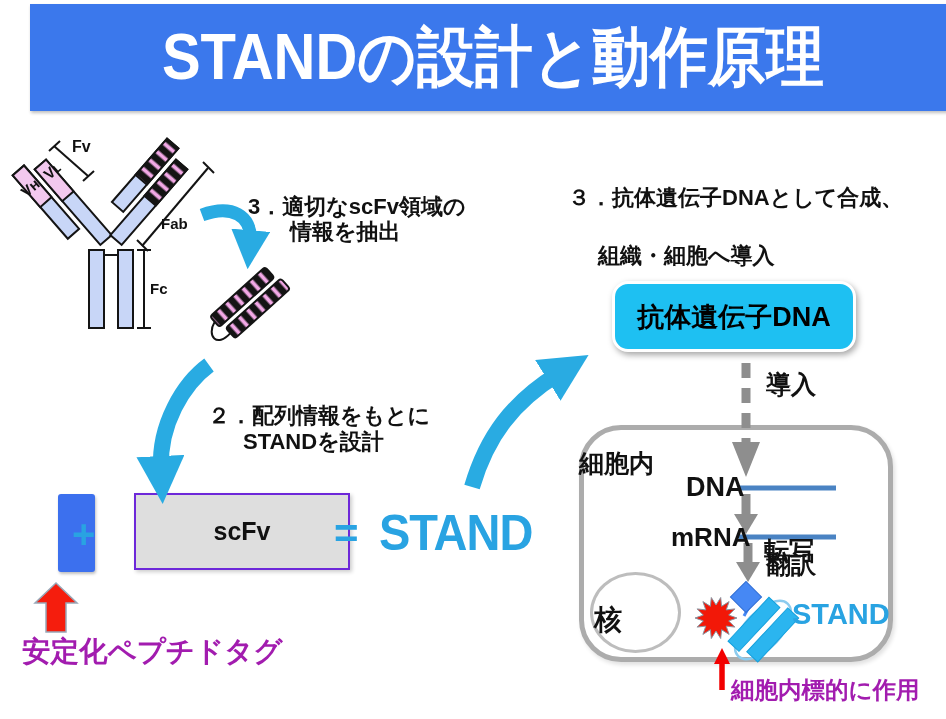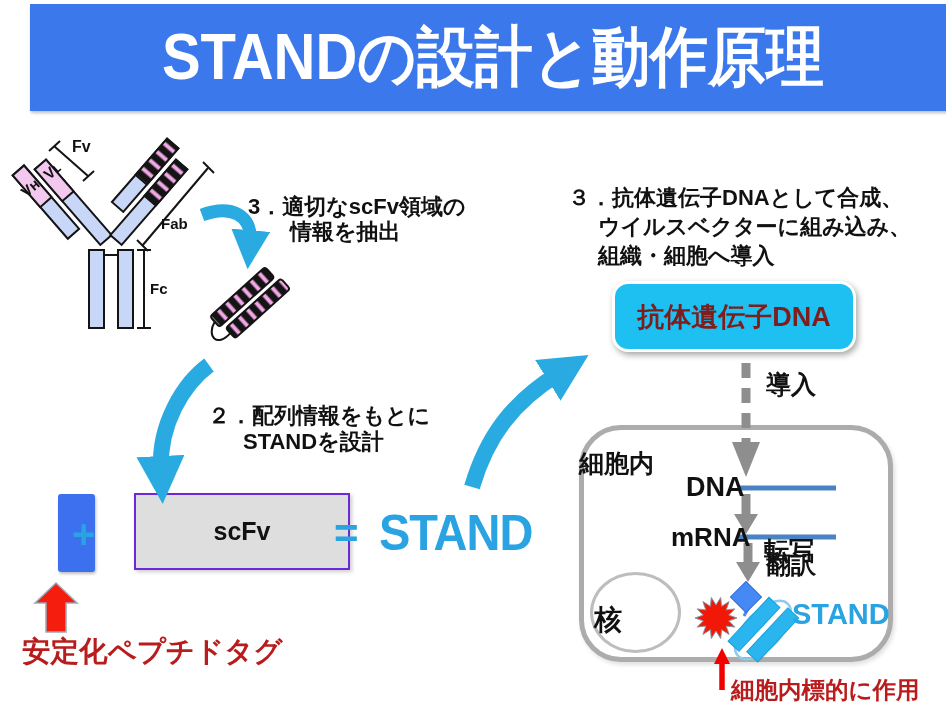--- a/index.html
+++ b/index.html
@@ -29,38 +29,38 @@
     left:570px;top:572px;width:91px;height:81px;box-sizing:border-box;
     border:3px solid #BDBDBD;border-radius:50%;background:#fff;
   }
   
   #gene-box{
     left:592px;top:281px;width:244px;height:71px;box-sizing:border-box;
     background:#1EC0F2;border:3px solid #fff;border-radius:16px;
     box-shadow:2px 3px 6px rgba(0,0,0,.35);
     display:flex;align-items:center;justify-content:center;
   }
-  #gene-box .lbl{color:#7f1d1d;font-size:27px;font-weight:bold;}
+  #gene-box .lbl{color:#000000;font-size:27px;font-weight:bold;}
   
   #scfv-box{
     left:114px;top:493px;width:216px;height:77px;box-sizing:border-box;
     background:#DEDEDE;border:2px solid #6d28d9;
     box-shadow:2px 2px 4px rgba(0,0,0,.2);
     display:flex;flex-direction:column;align-items:center;justify-content:center;gap:1px;
   }
   #scfv-box .name{font-size:25px;font-weight:bold;color:#111;}
   #scfv-box .note{font-size:18.5px;font-weight:bold;color:#F01505;}
   
   #tag-rect{
     left:38px;top:494px;width:37px;height:78px;background:#3C70EE;border-radius:3px;
     box-shadow:1px 2px 3px rgba(0,0,0,.25);
   }
   svg.layer{position:absolute;left:0;top:0;pointer-events:none;}
   .cyan{color:#29A3E2;}
-  .red{color:#b91c1c;}
+  .red{color:#a21caf;}
 </style>
 </head>
 <body>
 
 <div id="canvas">
 
   <div id="banner" class="abs">
     <div class="title">STANDの設計と動作原理</div>
   </div>
 
@@ -176,21 +176,20 @@
   <div class="t" style="left:161px;top:215px;font-size:15px;">Fab</div>
   <div class="t" style="left:150px;top:280px;font-size:15px;">Fc</div>
 
   <div class="t" style="left:248px;top:194px;font-size:22px;">3．適切なscFv領域の</div>
   <div class="t" style="left:290px;top:219px;font-size:22px;">情報を抽出</div>
 
   <div class="t" style="left:208px;top:403px;font-size:22px;">２．配列情報をもとに</div>
   <div class="t" style="left:243px;top:429px;font-size:22px;">STANDを設計</div>
 
   <div class="t" style="left:568px;top:185px;font-size:22px;">３．抗体遺伝子DNAとして合成、</div>
-  <div class="t" style="left:598px;top:214px;font-size:22px;">ウイルスベクターに組み込み、</div>
   <div class="t" style="left:598px;top:243px;font-size:22px;">組織・細胞へ導入</div>
 
   <div class="t cyan" style="left:72px;top:510px;font-size:40px;">+</div>
   <div class="t cyan" style="left:334px;top:508px;font-size:42px;">=</div>
   <div class="t cyan" style="left:379px;top:503px;font-size:47px;letter-spacing:-1px;transform:scaleY(1.05);transform-origin:left top;">STAND</div>
   <div class="t red" style="left:22px;top:634px;font-size:28.5px;">安定化ペプチドタグ</div>
 
   <div class="t" style="left:766px;top:369px;font-size:25px;">導入</div>
   <div class="t" style="left:579px;top:448px;font-size:25px;text-align:right;">細胞内</div>
   <div class="t" style="left:686px;top:471px;font-size:27px;">DNA</div>

